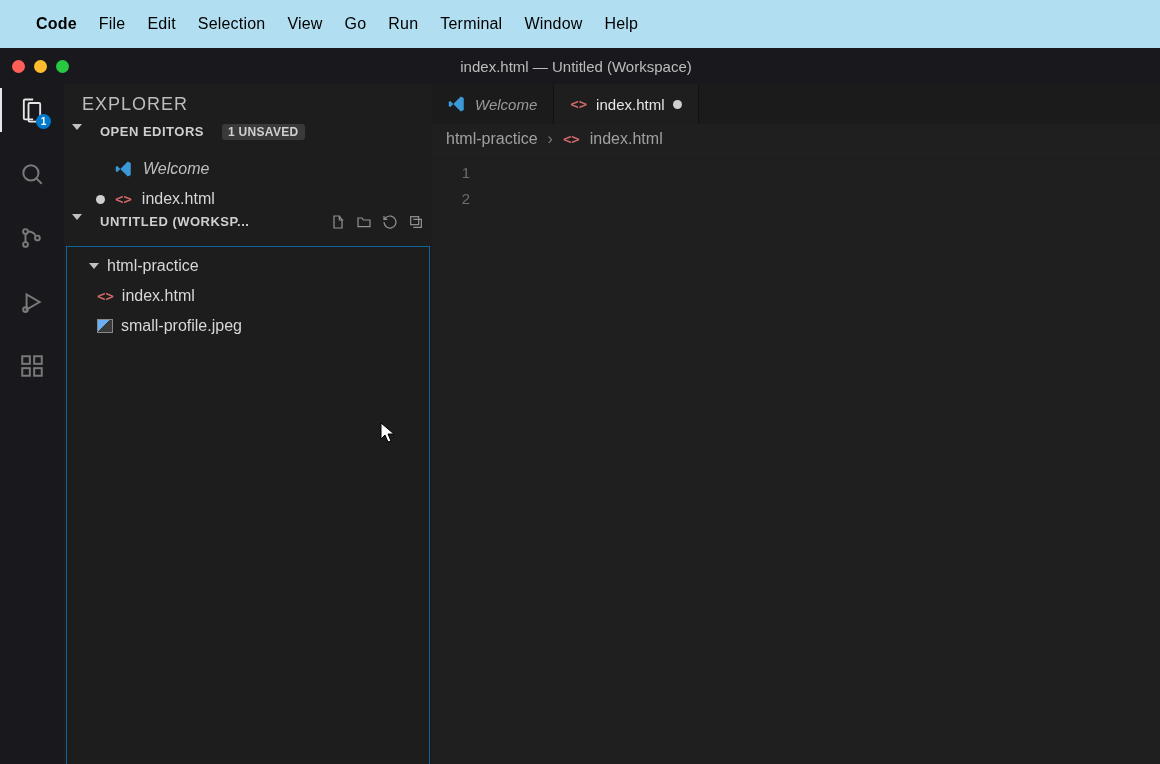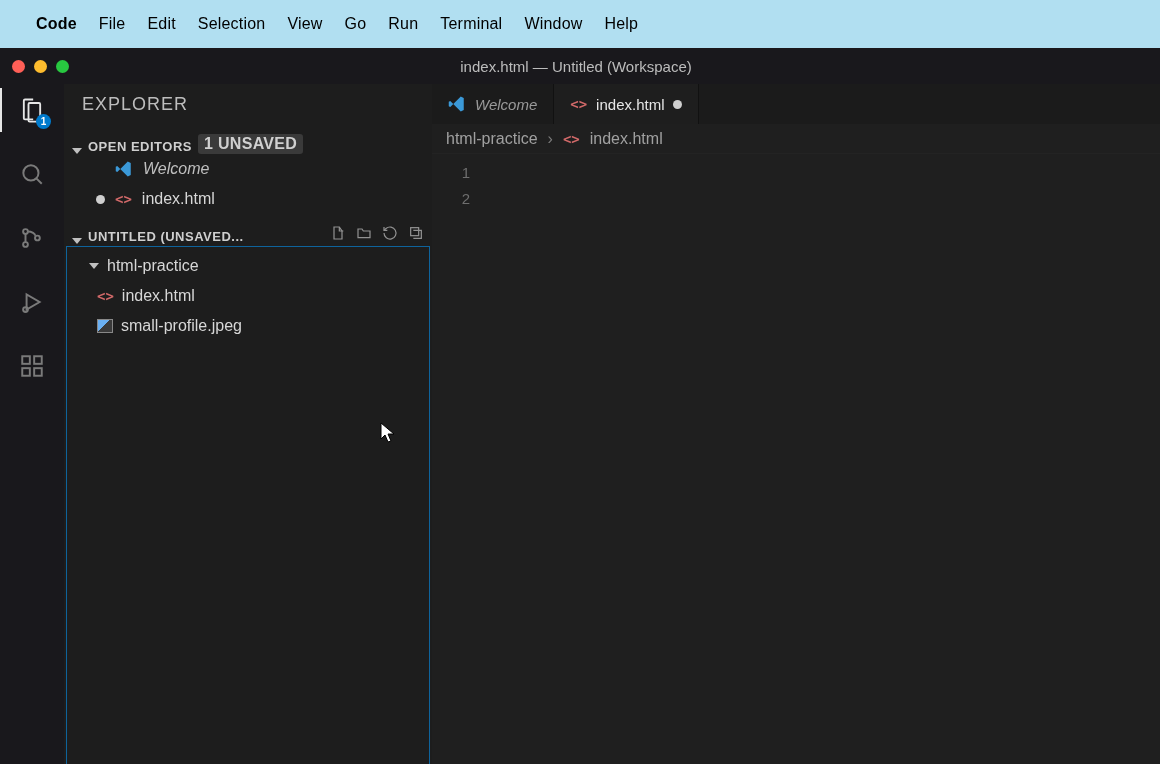--- a/index.html
+++ b/index.html
@@ -22,22 +22,22 @@
   
   .main { display: flex; height: calc(764px - 32px - 36px); }
   .activitybar { width: 64px; background: #19181c; display: flex; flex-direction: column; align-items: center; padding-top: 10px; gap: 32px; }
   .act-icon { width: 32px; height: 32px; display:flex; align-items:center; justify-content:center; color: #7a7a7a; position:relative; }
   .act-icon.active { color: #e6e6e6; }
   .act-icon.active::before { content:""; position:absolute; left:-16px; top:-6px; bottom:-6px; width:2px; background:#e6e6e6; }
   .badge { position:absolute; bottom:-3px; right:-3px; background:#007acc; color:#fff; font-size:10px; width:15px; height:15px; border-radius:50%; display:flex; align-items:center; justify-content:center; font-weight:600;}
 
   .sidebar { width: 368px; background: #1d1d1d; color:#ccc; display:flex; flex-direction:column; }
   .sidebar-header { height: 40px; display:flex; align-items:center; padding:0 18px; color:#bdbdbd; font-size:18px; letter-spacing:1px; }
-  .section-hdr { display:flex; align-items:flex-end; height:30px; padding:0 8px; font-size:13px; font-weight:700; color:#cfcfcf; gap:6px; letter-spacing:.5px;}
-  .section-hdr .tag { background:#3a3a3a; color:#d0d0d0; font-weight:600; font-size:16px; padding:1px 6px; border-radius:3px; letter-spacing:.3px;}
+  .section-hdr { display:flex; align-items:flex-start; height:30px; padding:0 8px; font-size:13px; font-weight:700; color:#cfcfcf; gap:18px; letter-spacing:.5px;}
+  .section-hdr .tag { background:#3a3a3a; color:#d0d0d0; font-weight:600; font-size:12px; padding:1px 6px; border-radius:3px; letter-spacing:.3px;}
   .section-hdr .spacer { flex:1; }
   .section-hdr .tools { display:flex; gap:10px; color:#c0c0c0; }
   .section-hdr .tools svg,.section-hdr .tools span{opacity:.85;}
 
   .open-editors .row { display:flex; align-items:center; height:30px; padding-left:32px; gap:10px; font-size:16px; color:#d7d7d7;}
   .open-editors .row.welcome { font-style: italic; color:#bfbfbf;}
   .unsaved-dot{width:9px;height:9px;border-radius:50%;background:#cfcfcf;}
   .dot-space{width:9px;}
 
   .tree { border:1px solid #0e639c; margin:2px 2px 0 2px; flex:1; padding-top:4px;}
@@ -155,21 +155,21 @@
         </div>
         <div class="row">
           <span class="unsaved-dot"></span>
           <span class="code-tag">&lt;&gt;</span>
           <span>index.html</span>
         </div>
       </div>
 
       <div class="section-hdr">
         <span class="chev-down"></span>
-        <span>UNTITLED (UNSAVED...</span>
+        <span>UNTITLED (WORKSP...</span>
         <span class="spacer"></span>
         <span class="tools">
           <span><svg width="16" height="16" viewBox="0 0 24 24" fill="none" stroke="currentColor" stroke-width="1.8">
                 <path d="M14 3H6v18h12V9z"></path>
                 <path d="M14 3v6h6"></path>
               </svg></span>
           <span><svg width="16" height="16" viewBox="0 0 24 24" fill="none" stroke="currentColor" stroke-width="1.8">
                 <path d="M3 6h6l2 3h10v10H3z"></path>
               </svg></span>
           <span><svg width="16" height="16" viewBox="0 0 24 24" fill="none" stroke="currentColor" stroke-width="1.8">

